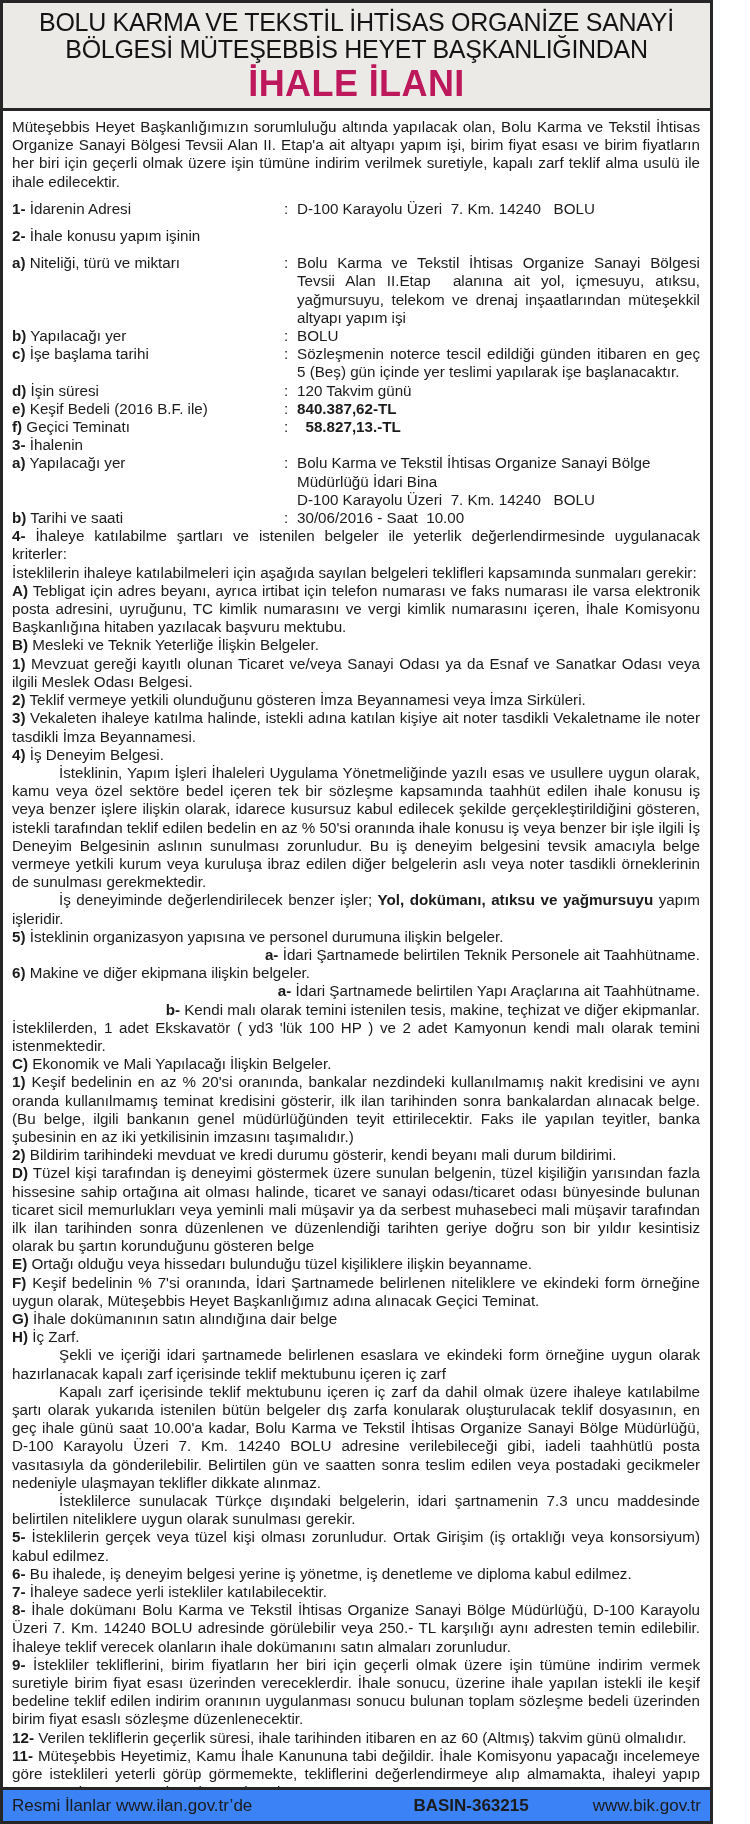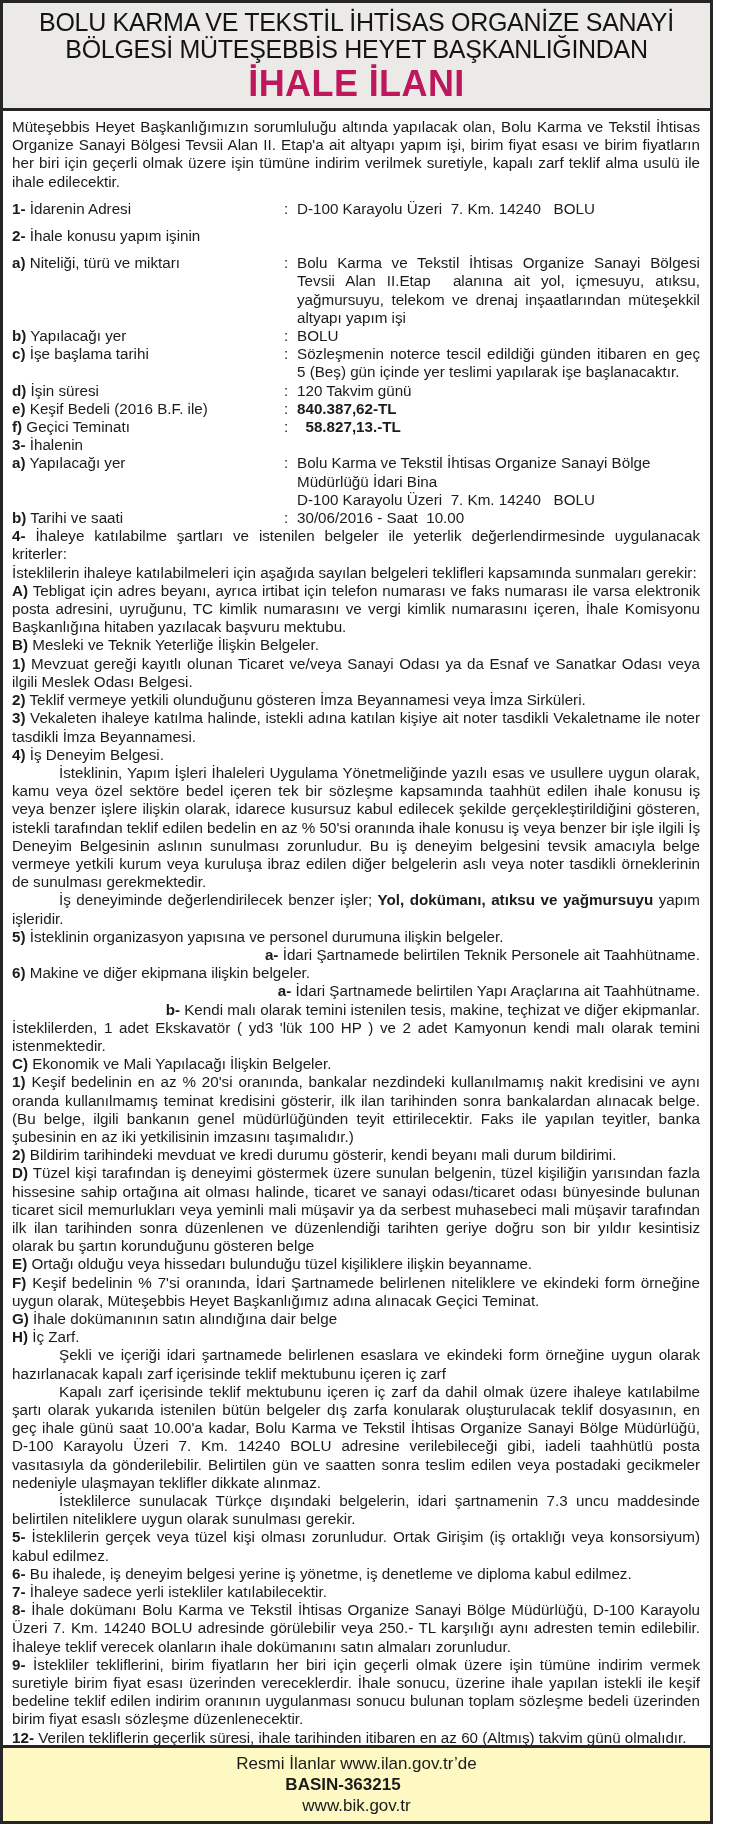--- a/index.html
+++ b/index.html
@@ -28,26 +28,26 @@
   .p{margin:0;text-align:justify;}
   .ind{text-indent:47px;}
   .sub{padding-left:47px;text-align:right;}
   .b{font-weight:700;}
   .kv{display:flex;}
   .kv .k{flex:0 0 272px;}
   .kv .c{flex:0 0 13px;}
   .kv .v{flex:1;}
   .gap{margin-top:9px;}
   .footer{
-    background:#fef9c3;border-top:3px solid #262626;
+    background:#3b82f6;border-top:3px solid #262626;
     display:flex;align-items:center;
-    padding:5px 9px;font-size:17px;line-height:21px;flex-direction:column;
+    padding:5px 9px;font-size:17px;line-height:21px;
   }
   .f-left{flex:1;}
-  .f-mid{font-weight:700;margin-right:27px;}
+  .f-mid{font-weight:700;margin-right:64px;}
 </style>
 </head>
 <body>
 
 <div class="ad">
 
   <div class="header">
     <div class="hline">BOLU KARMA VE TEKSTİL İHTİSAS ORGANİZE SANAYİ</div>
     <div class="hline">BÖLGESİ MÜTEŞEBBİS HEYET BAŞKANLIĞINDAN</div>
     <div class="htitle">İHALE İLANI</div>

